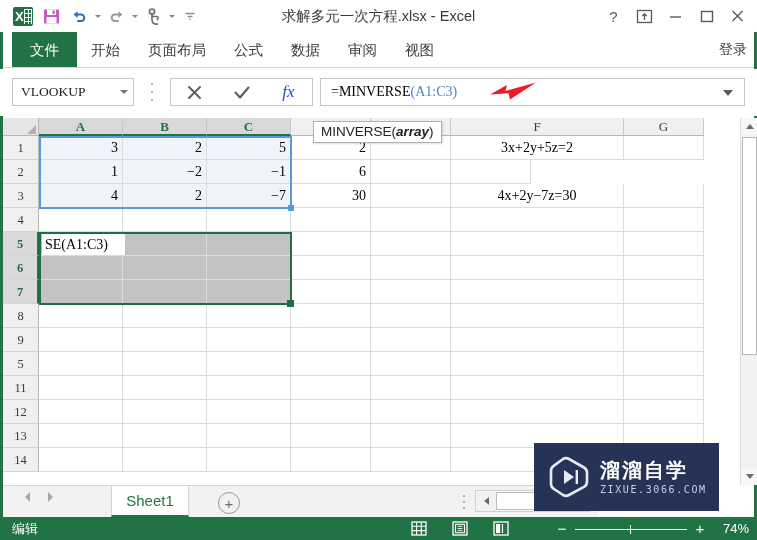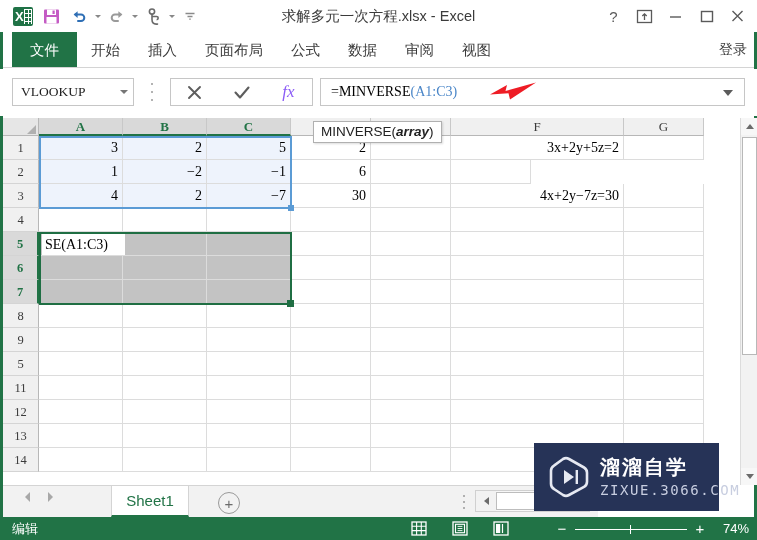--- a/index.html
+++ b/index.html
@@ -45,21 +45,21 @@
   
   .fbar{position:absolute;left:0;top:69px;width:757px;height:47px;background:#ffffff;}
   .namebox{position:absolute;left:12px;top:9px;width:122px;height:28px;border:1px solid #c6c6c6;background:#fff;
            display:flex;align-items:center;box-sizing:border-box;}
   .namebox span.nb-text{flex:1;padding-left:8px;font-size:13.5px;color:#1d1d1d;font-family:"Liberation Serif","DejaVu Serif",serif;}
   .namebox .nb-caret{width:18px;display:flex;align-items:center;justify-content:center;}
   .namebox .nb-caret i{width:0;height:0;border-left:4px solid transparent;border-right:4px solid transparent;border-top:4px solid #767676;display:block;}
   .dots-v{position:absolute;left:150px;top:14px;width:4px;height:18px;display:flex;flex-direction:column;justify-content:space-between;align-items:center;}
   .dots-v b{display:block;width:2px;height:2px;background:#9a9a9a;border-radius:50%;}
   .fbtns{position:absolute;left:170px;top:9px;width:143px;height:28px;border:1px solid #c6c6c6;background:#fff;box-sizing:border-box;display:flex;}
-  .fbtn{flex:1;display:flex;align-items:center;justify-content:center;color:#8b5cf6;font-size:17px;cursor:default;}
+  .fbtn{flex:1;display:flex;align-items:center;justify-content:center;color:#1d4ed8;font-size:17px;cursor:default;}
   .fx{font-family:"Liberation Serif","DejaVu Serif",serif;font-style:italic;font-size:17px;}
   .finput{position:absolute;left:320px;top:9px;right:12px;height:28px;border:1px solid #c6c6c6;background:#fff;box-sizing:border-box;
           display:flex;align-items:center;}
   .ftext{padding-left:10px;font-size:14px;color:#000;font-family:"Liberation Serif","DejaVu Serif",serif;white-space:pre;}
   .ftext .ref{color:#4a86c8;}
   .fcaret{position:absolute;right:8px;top:6px;width:16px;height:16px;display:flex;align-items:center;justify-content:center;}
   .fcaret i{width:0;height:0;border-left:5px solid transparent;border-right:5px solid transparent;border-top:6px solid #5b5b5b;display:block;}
 
   .red-arrow{position:absolute;left:488px;top:80px;width:50px;height:24px;pointer-events:none;}
 
@@ -75,21 +75,21 @@
   .rowhead{position:absolute;left:0;top:18px;width:36px;}
   .rh{width:36px;height:24px;line-height:24px;text-align:center;font-size:12.5px;color:#3b3b3b;
       background:#f0f0f0;border-right:1px solid #b7b7b7;border-bottom:1px solid #d4d4d4;box-sizing:border-box;
       font-family:"Liberation Serif","DejaVu Serif",serif;cursor:default;}
   .rh.sel{background:#d9d9d9;color:#217346;font-weight:bold;border-right:2px solid #217346;}
   .cells{position:absolute;left:36px;top:18px;}
   .crow{display:flex;height:24px;}
   .cell{height:24px;line-height:24px;border-right:1px solid #dcdcdc;border-bottom:1px solid #dcdcdc;box-sizing:border-box;
         font-size:14px;color:#000;font-family:"Liberation Serif","DejaVu Serif",serif;padding:0 4px;overflow:hidden;white-space:nowrap;cursor:cell;}
   .cell.num{text-align:right;}
-  .cell.txt{text-align:right;}
+  .cell.txt{text-align:center;}
   .cell.b1{background:#eef3fc;}
   .cell.gray{background:#c3c3c3;}
 
   .selbox-blue{position:absolute;border:2px solid #5b9bd5;box-sizing:border-box;pointer-events:none;}
   .selbox-blue .handle{position:absolute;right:-4px;bottom:-4px;width:6px;height:6px;background:#5b9bd5;}
   .selbox-green{position:absolute;border:2px solid #1f6e43;box-sizing:border-box;pointer-events:none;}
   .selbox-green .handle{position:absolute;right:-4px;bottom:-4px;width:7px;height:7px;background:#1f6e43;}
   .a5overlay{position:absolute;background:#ffffff;font-size:14px;line-height:22px;color:#000;
              font-family:"Liberation Serif","DejaVu Serif",serif;padding-left:3px;white-space:nowrap;}
 
@@ -137,21 +137,21 @@
   .ztrack .line{position:absolute;left:0;right:0;top:6px;height:1px;background:#ffffff;}
   .ztrack .mid{position:absolute;left:55px;top:2px;width:1px;height:9px;background:#ffffff;}
   .zpct{font-size:13px;color:#ffffff;min-width:36px;text-align:right;}
 
   
   .watermark{position:absolute;left:534px;top:443px;width:185px;height:68px;background:#263357;
              display:flex;align-items:center;gap:10px;padding-left:14px;box-sizing:border-box;}
   .wm-logo{width:42px;height:42px;flex:0 0 42px;position:relative;}
   .wm-text{display:flex;flex-direction:column;justify-content:center;}
   .wm-cn{font-size:20px;color:#ffffff;letter-spacing:2px;font-weight:bold;line-height:1.12;}
-  .wm-en{font-size:14px;color:#c8cee0;letter-spacing:1.6px;margin-top:3px;font-family:"DejaVu Sans Mono",monospace;}
+  .wm-en{font-size:10px;color:#c8cee0;letter-spacing:1.6px;margin-top:3px;font-family:"DejaVu Sans Mono",monospace;}
 </style>
 </head>
 <body>
 
 <div id="app">
 
   <div class="titlebar">
     <div class="qat">
       <div class="qat-btn">
           <span class="xl-icon"></span>
@@ -222,21 +222,20 @@
             <path d="M2.5 2 L12.5 12 M12.5 2 L2.5 12" stroke="#5a5a5a" stroke-width="1.4"></path>
           </svg>
       </div>
     </div>
   </div>
 
   <div class="ribbon">
     <div class="tabs">
       <div class="tab file">文件</div>
       <div class="tab">开始</div>
-      <div class="tab">插入</div>
       <div class="tab">页面布局</div>
       <div class="tab">公式</div>
       <div class="tab">数据</div>
       <div class="tab">审阅</div>
       <div class="tab">视图</div>
     </div>
     <div class="signin">登录</div>
   </div>
   <div class="ribbon-underline"></div>
   <div class="green-left"></div>

